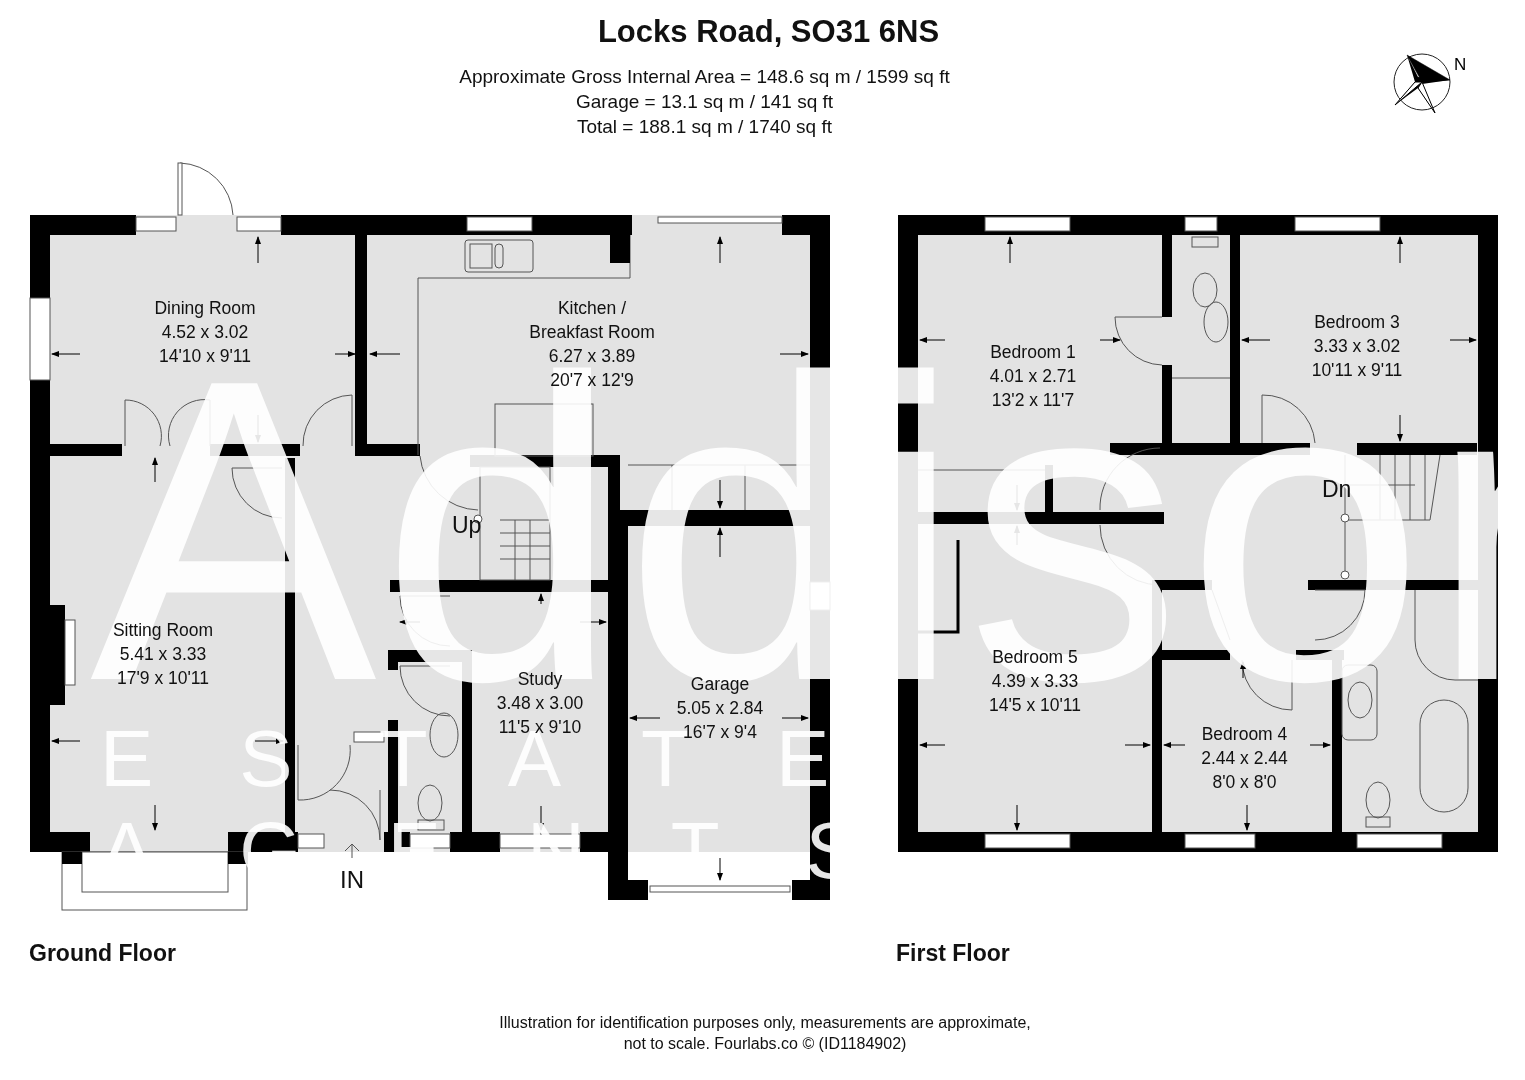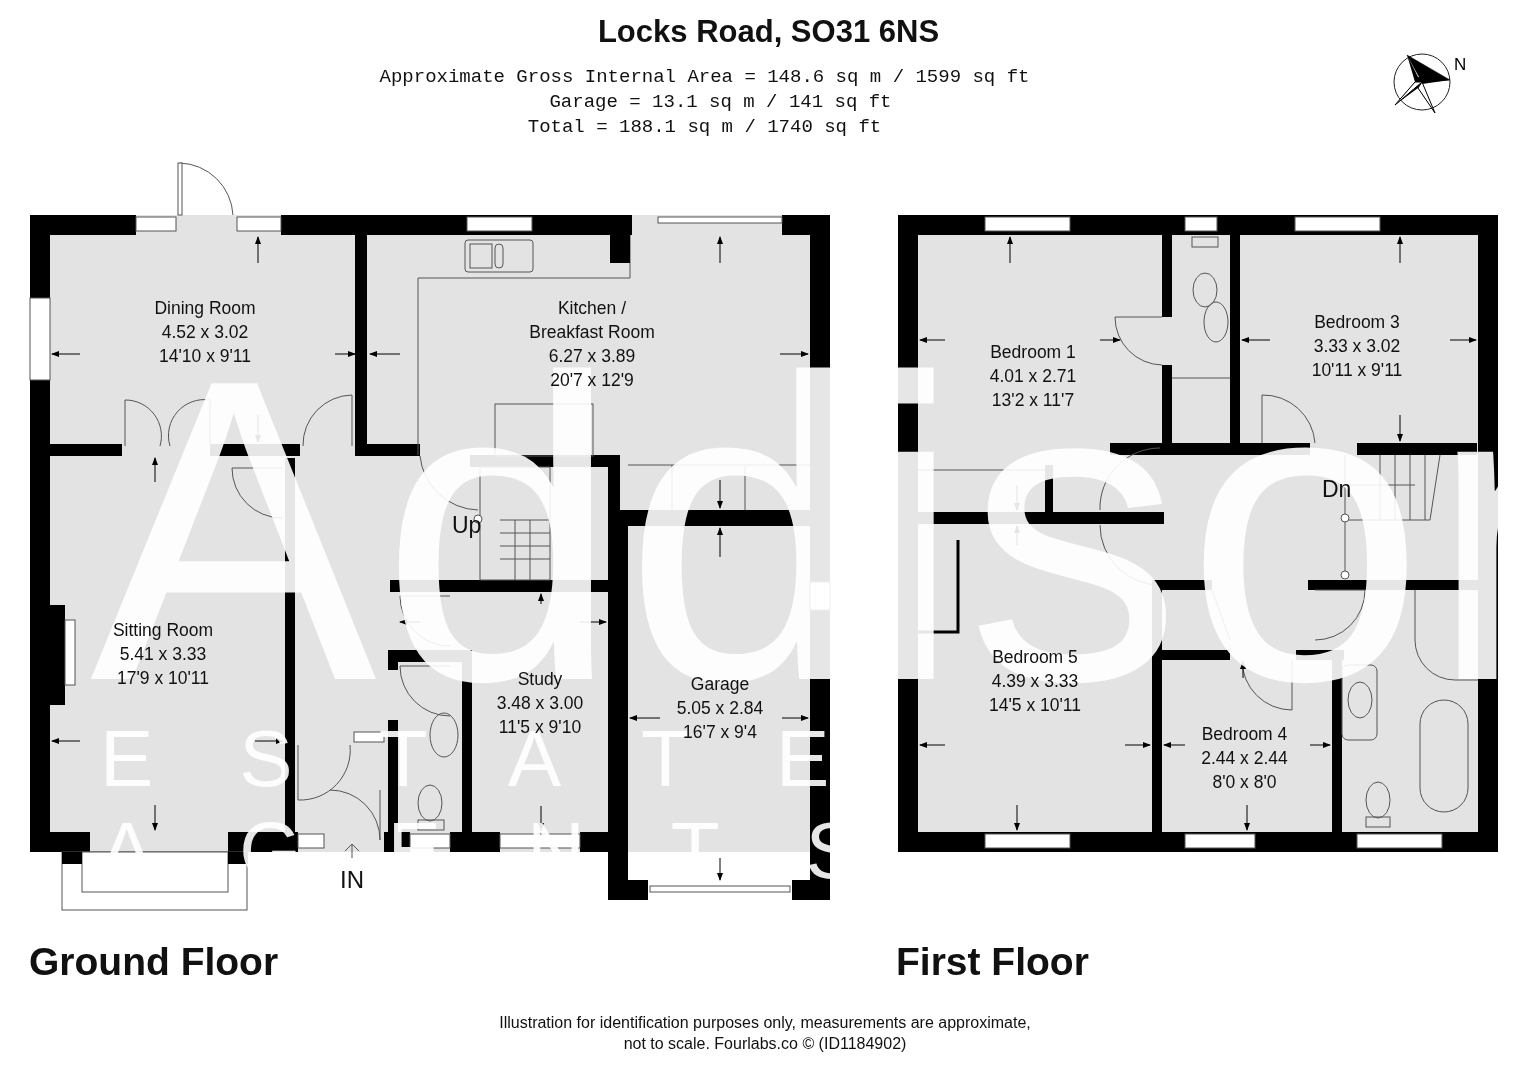--- a/index.html
+++ b/index.html
@@ -1,37 +1,37 @@
 <!DOCTYPE html>
 <html><head>
 <meta charset="utf-8">
 <style>
   html, body { margin: 0; padding: 0; background: #ffffff; }
   body { width: 1525px; height: 1080px; position: relative; overflow: hidden;
          font-family: "Liberation Sans", sans-serif; color: #111; }
   .abs { position: absolute; }
   .title { left: 0; width: 1537px; top: 14px; text-align: center; font-size: 31px; font-weight: bold; }
-  .sub { left: 0; width: 1409px; text-align: center; font-size: 19px; font-family: Liberation Mono, monospace; }
-  .floor-label { font-size: 39px; font-weight: bold; }
+  .sub { left: 0; width: 1409px; text-align: center; font-size: 19px; }
+  .floor-label { font-size: 23px; font-weight: bold; }
   .disclaimer { left: 0; width: 1530px; text-align: center; font-size: 16px; line-height: 21px; }
   .room-label { position: absolute; text-align: center; font-size: 17.5px; line-height: 24px; z-index: 5; }
   .plan-svg { position: absolute; left: 0; top: 0; }
   .watermark-big { position: absolute; font-size: 430px; color: rgba(255,255,255,0.9); z-index: 3;
                    font-weight: normal; letter-spacing: 4px; line-height: 1; }
   .watermark-sub { position: absolute; font-size: 80px; color: rgba(255,255,255,0.9); letter-spacing: 86px; z-index: 3; }
   .compass { position: absolute; left: 1390px; top: 50px; }
   .in-label { font-size: 24px; }
   .up-label, .dn-label { font-size: 23px; z-index: 5; }
 </style>
 </head>
 <body>
 
 <div class="abs title">Locks Road, SO31 6NS</div>
 <div class="abs sub" style="top:66px;">Approximate Gross Internal Area = 148.6 sq m / 1599 sq ft</div>
-<div class="abs sub" style="top:91px;padding-left:16px;">Garage = 13.1 sq m / 141 sq ft</div>
+<div class="abs sub" style="top:91px;">Garage = 13.1 sq m / 141 sq ft</div>
 <div class="abs sub" style="top:116px;">Total = 188.1 sq m / 1740 sq ft</div>
 
 <div class="compass">
   <svg width="90" height="70" viewBox="0 0 90 70">
     <circle cx="32" cy="32" r="28" fill="none" stroke="#222" stroke-width="1"></circle>
     <polygon points="17,5 28,27 60,30 32,34 45,63 28,38 5,55 25,32" fill="#000"></polygon>
     <polygon points="17,5 32,32 60,30" fill="#000" stroke="#000" stroke-width="0.5"></polygon>
     <polygon points="32,32 45,63 28,38" fill="#fff" stroke="#000" stroke-width="1"></polygon>
     <polygon points="32,32 5,55 25,32" fill="#fff" stroke="#000" stroke-width="1"></polygon>
     <text x="64" y="20" font-family="Liberation Sans, sans-serif" font-size="17" fill="#000">N</text>

